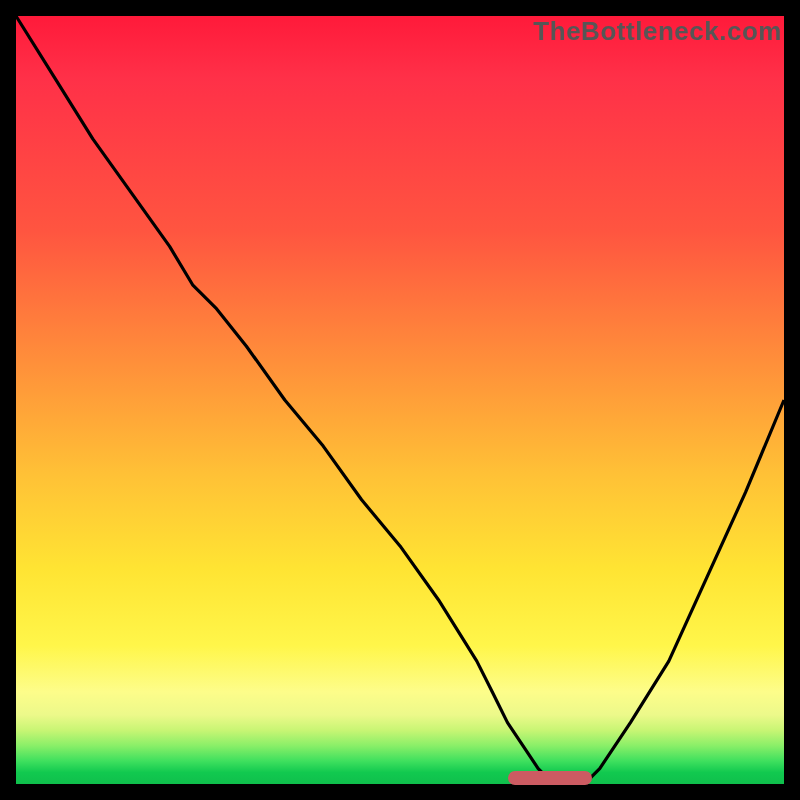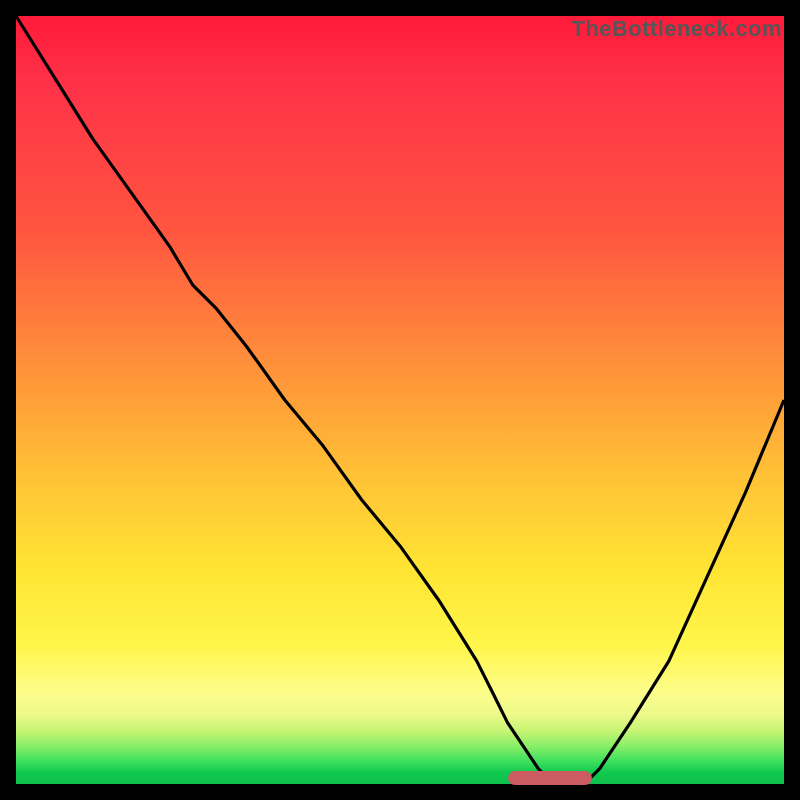--- a/index.html
+++ b/index.html
@@ -39,21 +39,21 @@
       #8aef68 95%,
       #3fe05e 97%,
       #11c94f 98.5%,
       #0fbf4c 100%
     );
   }
   .watermark {
     position: absolute;
     top: 0;
     right: 2px;
-    font-size: 22px;
+    font-size: 26px;
     font-weight: 600;
     color: #565656;
     letter-spacing: 0.02em;
     user-select: none;
   }
   svg.curve {
     position: absolute;
     left: 0;
     top: 0;
     width: 768px;

